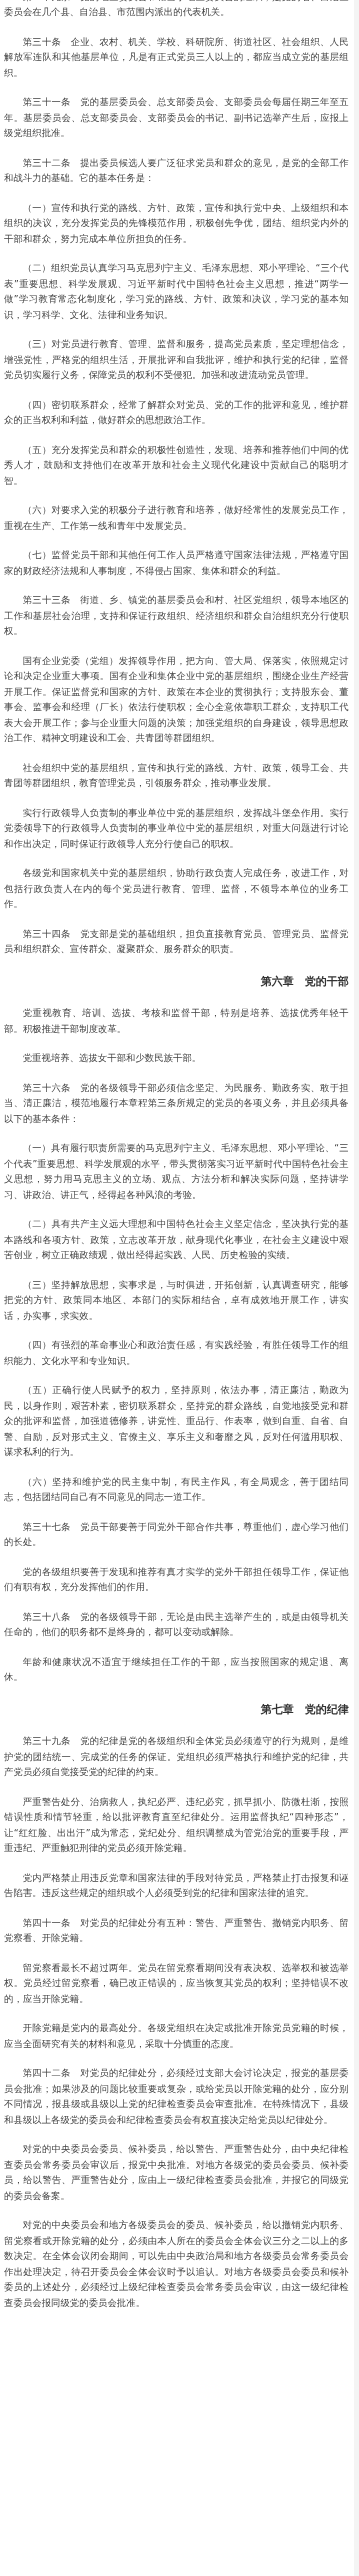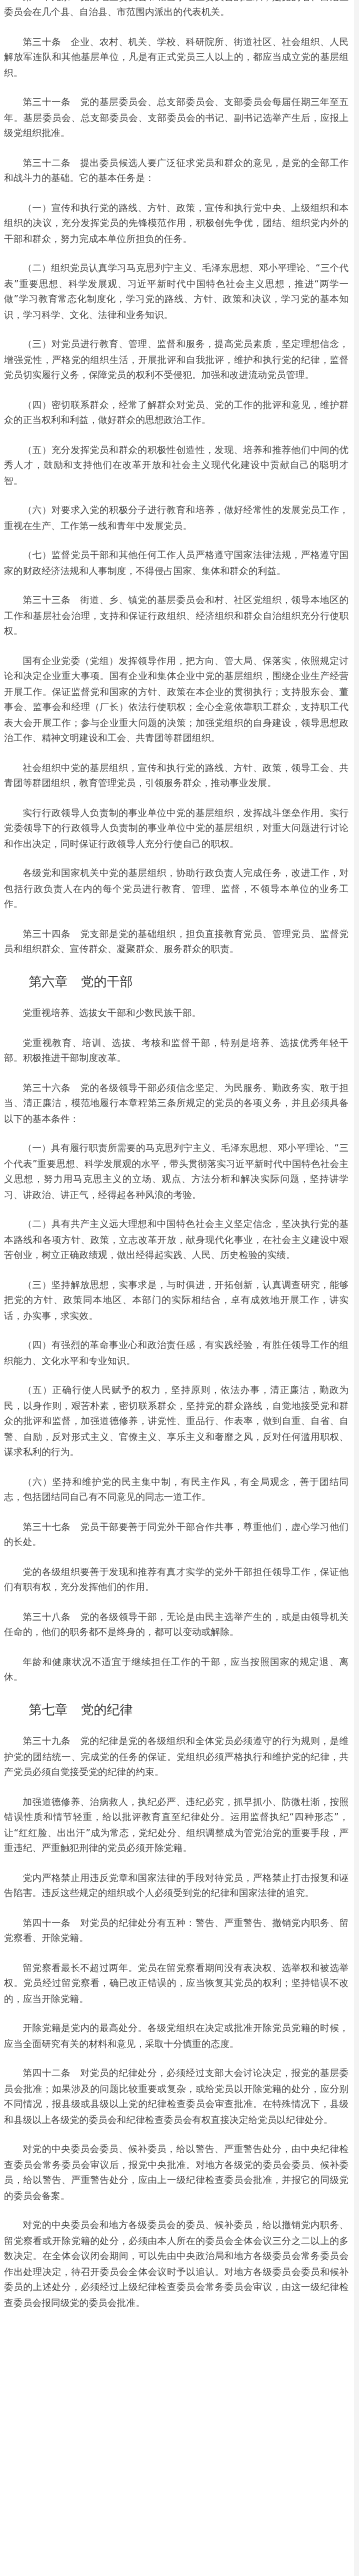--- a/index.html
+++ b/index.html
@@ -24,26 +24,27 @@
     color: #414141;
     margin: 14px 0;
     text-indent: 2em;
     text-align: justify;
     letter-spacing: 0.1px;
   }
   .clipped-line {
     margin: -11.3px 0 0 0; 
   }
   .chapter {
-    font-size: 13px;
+    font-size: 11px;
     line-height: 15.5px;
-    font-weight: normal;
+    font-weight: bold;
     color: #333333;
     margin: 17.5px 0 15.5px 0;
     text-indent: 1.9em;
+    text-align: right;
   }
   .scrollbar-strip {
     position: absolute;
     top: 0;
     right: 0;
     width: 4.6px;
     height: 100%;
     background: #f4f4f4;
     z-index: 3;
   }
@@ -65,36 +66,36 @@
         <p class="para">（五）充分发挥党员和群众的积极性创造性，发现、培养和推荐他们中间的优秀人才，鼓励和支持他们在改革开放和社会主义现代化建设中贡献自己的聪明才智。</p>
         <p class="para">（六）对要求入党的积极分子进行教育和培养，做好经常性的发展党员工作，重视在生产、工作第一线和青年中发展党员。</p>
         <p class="para">（七）监督党员干部和其他任何工作人员严格遵守国家法律法规，严格遵守国家的财政经济法规和人事制度，不得侵占国家、集体和群众的利益。</p>
         <p class="para">第三十三条　街道、乡、镇党的基层委员会和村、社区党组织，领导本地区的工作和基层社会治理，支持和保证行政组织、经济组织和群众自治组织充分行使职权。</p>
         <p class="para">国有企业党委（党组）发挥领导作用，把方向、管大局、保落实，依照规定讨论和决定企业重大事项。国有企业和集体企业中党的基层组织，围绕企业生产经营开展工作。保证监督党和国家的方针、政策在本企业的贯彻执行；支持股东会、董事会、监事会和经理（厂长）依法行使职权；全心全意依靠职工群众，支持职工代表大会开展工作；参与企业重大问题的决策；加强党组织的自身建设，领导思想政治工作、精神文明建设和工会、共青团等群团组织。</p>
         <p class="para">社会组织中党的基层组织，宣传和执行党的路线、方针、政策，领导工会、共青团等群团组织，教育管理党员，引领服务群众，推动事业发展。</p>
         <p class="para">实行行政领导人负责制的事业单位中党的基层组织，发挥战斗堡垒作用。实行党委领导下的行政领导人负责制的事业单位中党的基层组织，对重大问题进行讨论和作出决定，同时保证行政领导人充分行使自己的职权。</p>
         <p class="para">各级党和国家机关中党的基层组织，协助行政负责人完成任务，改进工作，对包括行政负责人在内的每个党员进行教育、管理、监督，不领导本单位的业务工作。</p>
         <p class="para">第三十四条　党支部是党的基础组织，担负直接教育党员、管理党员、监督党员和组织群众、宣传群众、凝聚群众、服务群众的职责。</p>
         <h2 class="chapter">第六章　党的干部</h2>
+        <p class="para">党重视教育、培训、选拔、考核和监督干部，特别是培养、选拔优秀年轻干部。积极推进干部制度改革。</p>
         <p class="para">党重视培养、选拔女干部和少数民族干部。</p>
-        <p class="para">党重视教育、培训、选拔、考核和监督干部，特别是培养、选拔优秀年轻干部。积极推进干部制度改革。</p>
         <p class="para">第三十六条　党的各级领导干部必须信念坚定、为民服务、勤政务实、敢于担当、清正廉洁，模范地履行本章程第三条所规定的党员的各项义务，并且必须具备以下的基本条件：</p>
         <p class="para">（一）具有履行职责所需要的马克思列宁主义、毛泽东思想、邓小平理论、“三个代表”重要思想、科学发展观的水平，带头贯彻落实习近平新时代中国特色社会主义思想，努力用马克思主义的立场、观点、方法分析和解决实际问题，坚持讲学习、讲政治、讲正气，经得起各种风浪的考验。</p>
         <p class="para">（二）具有共产主义远大理想和中国特色社会主义坚定信念，坚决执行党的基本路线和各项方针、政策，立志改革开放，献身现代化事业，在社会主义建设中艰苦创业，树立正确政绩观，做出经得起实践、人民、历史检验的实绩。</p>
         <p class="para">（三）坚持解放思想，实事求是，与时俱进，开拓创新，认真调查研究，能够把党的方针、政策同本地区、本部门的实际相结合，卓有成效地开展工作，讲实话，办实事，求实效。</p>
         <p class="para">（四）有强烈的革命事业心和政治责任感，有实践经验，有胜任领导工作的组织能力、文化水平和专业知识。</p>
         <p class="para">（五）正确行使人民赋予的权力，坚持原则，依法办事，清正廉洁，勤政为民，以身作则，艰苦朴素，密切联系群众，坚持党的群众路线，自觉地接受党和群众的批评和监督，加强道德修养，讲党性、重品行、作表率，做到自重、自省、自警、自励，反对形式主义、官僚主义、享乐主义和奢靡之风，反对任何滥用职权、谋求私利的行为。</p>
         <p class="para">（六）坚持和维护党的民主集中制，有民主作风，有全局观念，善于团结同志，包括团结同自己有不同意见的同志一道工作。</p>
         <p class="para">第三十七条　党员干部要善于同党外干部合作共事，尊重他们，虚心学习他们的长处。</p>
         <p class="para">党的各级组织要善于发现和推荐有真才实学的党外干部担任领导工作，保证他们有职有权，充分发挥他们的作用。</p>
         <p class="para">第三十八条　党的各级领导干部，无论是由民主选举产生的，或是由领导机关任命的，他们的职务都不是终身的，都可以变动或解除。</p>
         <p class="para">年龄和健康状况不适宜于继续担任工作的干部，应当按照国家的规定退、离休。</p>
         <h2 class="chapter">第七章　党的纪律</h2>
         <p class="para">第三十九条　党的纪律是党的各级组织和全体党员必须遵守的行为规则，是维护党的团结统一、完成党的任务的保证。党组织必须严格执行和维护党的纪律，共产党员必须自觉接受党的纪律的约束。</p>
-        <p class="para">加强道德修养、治病救人，执纪必严、违纪必究，抓早抓小、防微杜渐，按照错误性质和情节轻重，给以批评教育直至纪律处分。运用监督执纪“四种形态”，让“红红脸、出出汗”成为常态，党纪处分、组织调整成为管党治党的重要手段，严重违纪、严重触犯刑律的党员必须开除党籍。</p>
+        <p class="para">严重警告处分、治病救人，执纪必严、违纪必究，抓早抓小、防微杜渐，按照错误性质和情节轻重，给以批评教育直至纪律处分。运用监督执纪“四种形态”，让“红红脸、出出汗”成为常态，党纪处分、组织调整成为管党治党的重要手段，严重违纪、严重触犯刑律的党员必须开除党籍。</p>
         <p class="para">党内严格禁止用违反党章和国家法律的手段对待党员，严格禁止打击报复和诬告陷害。违反这些规定的组织或个人必须受到党的纪律和国家法律的追究。</p>
         <p class="para">第四十一条　对党员的纪律处分有五种：警告、严重警告、撤销党内职务、留党察看、开除党籍。</p>
         <p class="para">留党察看最长不超过两年。党员在留党察看期间没有表决权、选举权和被选举权。党员经过留党察看，确已改正错误的，应当恢复其党员的权利；坚持错误不改的，应当开除党籍。</p>
         <p class="para">开除党籍是党内的最高处分。各级党组织在决定或批准开除党员党籍的时候，应当全面研究有关的材料和意见，采取十分慎重的态度。</p>
         <p class="para">第四十二条　对党员的纪律处分，必须经过支部大会讨论决定，报党的基层委员会批准；如果涉及的问题比较重要或复杂，或给党员以开除党籍的处分，应分别不同情况，报县级或县级以上党的纪律检查委员会审查批准。在特殊情况下，县级和县级以上各级党的委员会和纪律检查委员会有权直接决定给党员以纪律处分。</p>
         <p class="para">对党的中央委员会委员、候补委员，给以警告、严重警告处分，由中央纪律检查委员会常务委员会审议后，报党中央批准。对地方各级党的委员会委员、候补委员，给以警告、严重警告处分，应由上一级纪律检查委员会批准，并报它的同级党的委员会备案。</p>
         <p class="para">对党的中央委员会和地方各级委员会的委员、候补委员，给以撤销党内职务、留党察看或开除党籍的处分，必须由本人所在的委员会全体会议三分之二以上的多数决定。在全体会议闭会期间，可以先由中央政治局和地方各级委员会常务委员会作出处理决定，待召开委员会全体会议时予以追认。对地方各级委员会委员和候补委员的上述处分，必须经过上级纪律检查委员会常务委员会审议，由这一级纪律检查委员会报同级党的委员会批准。</p>
       </div>
   </div>
 

